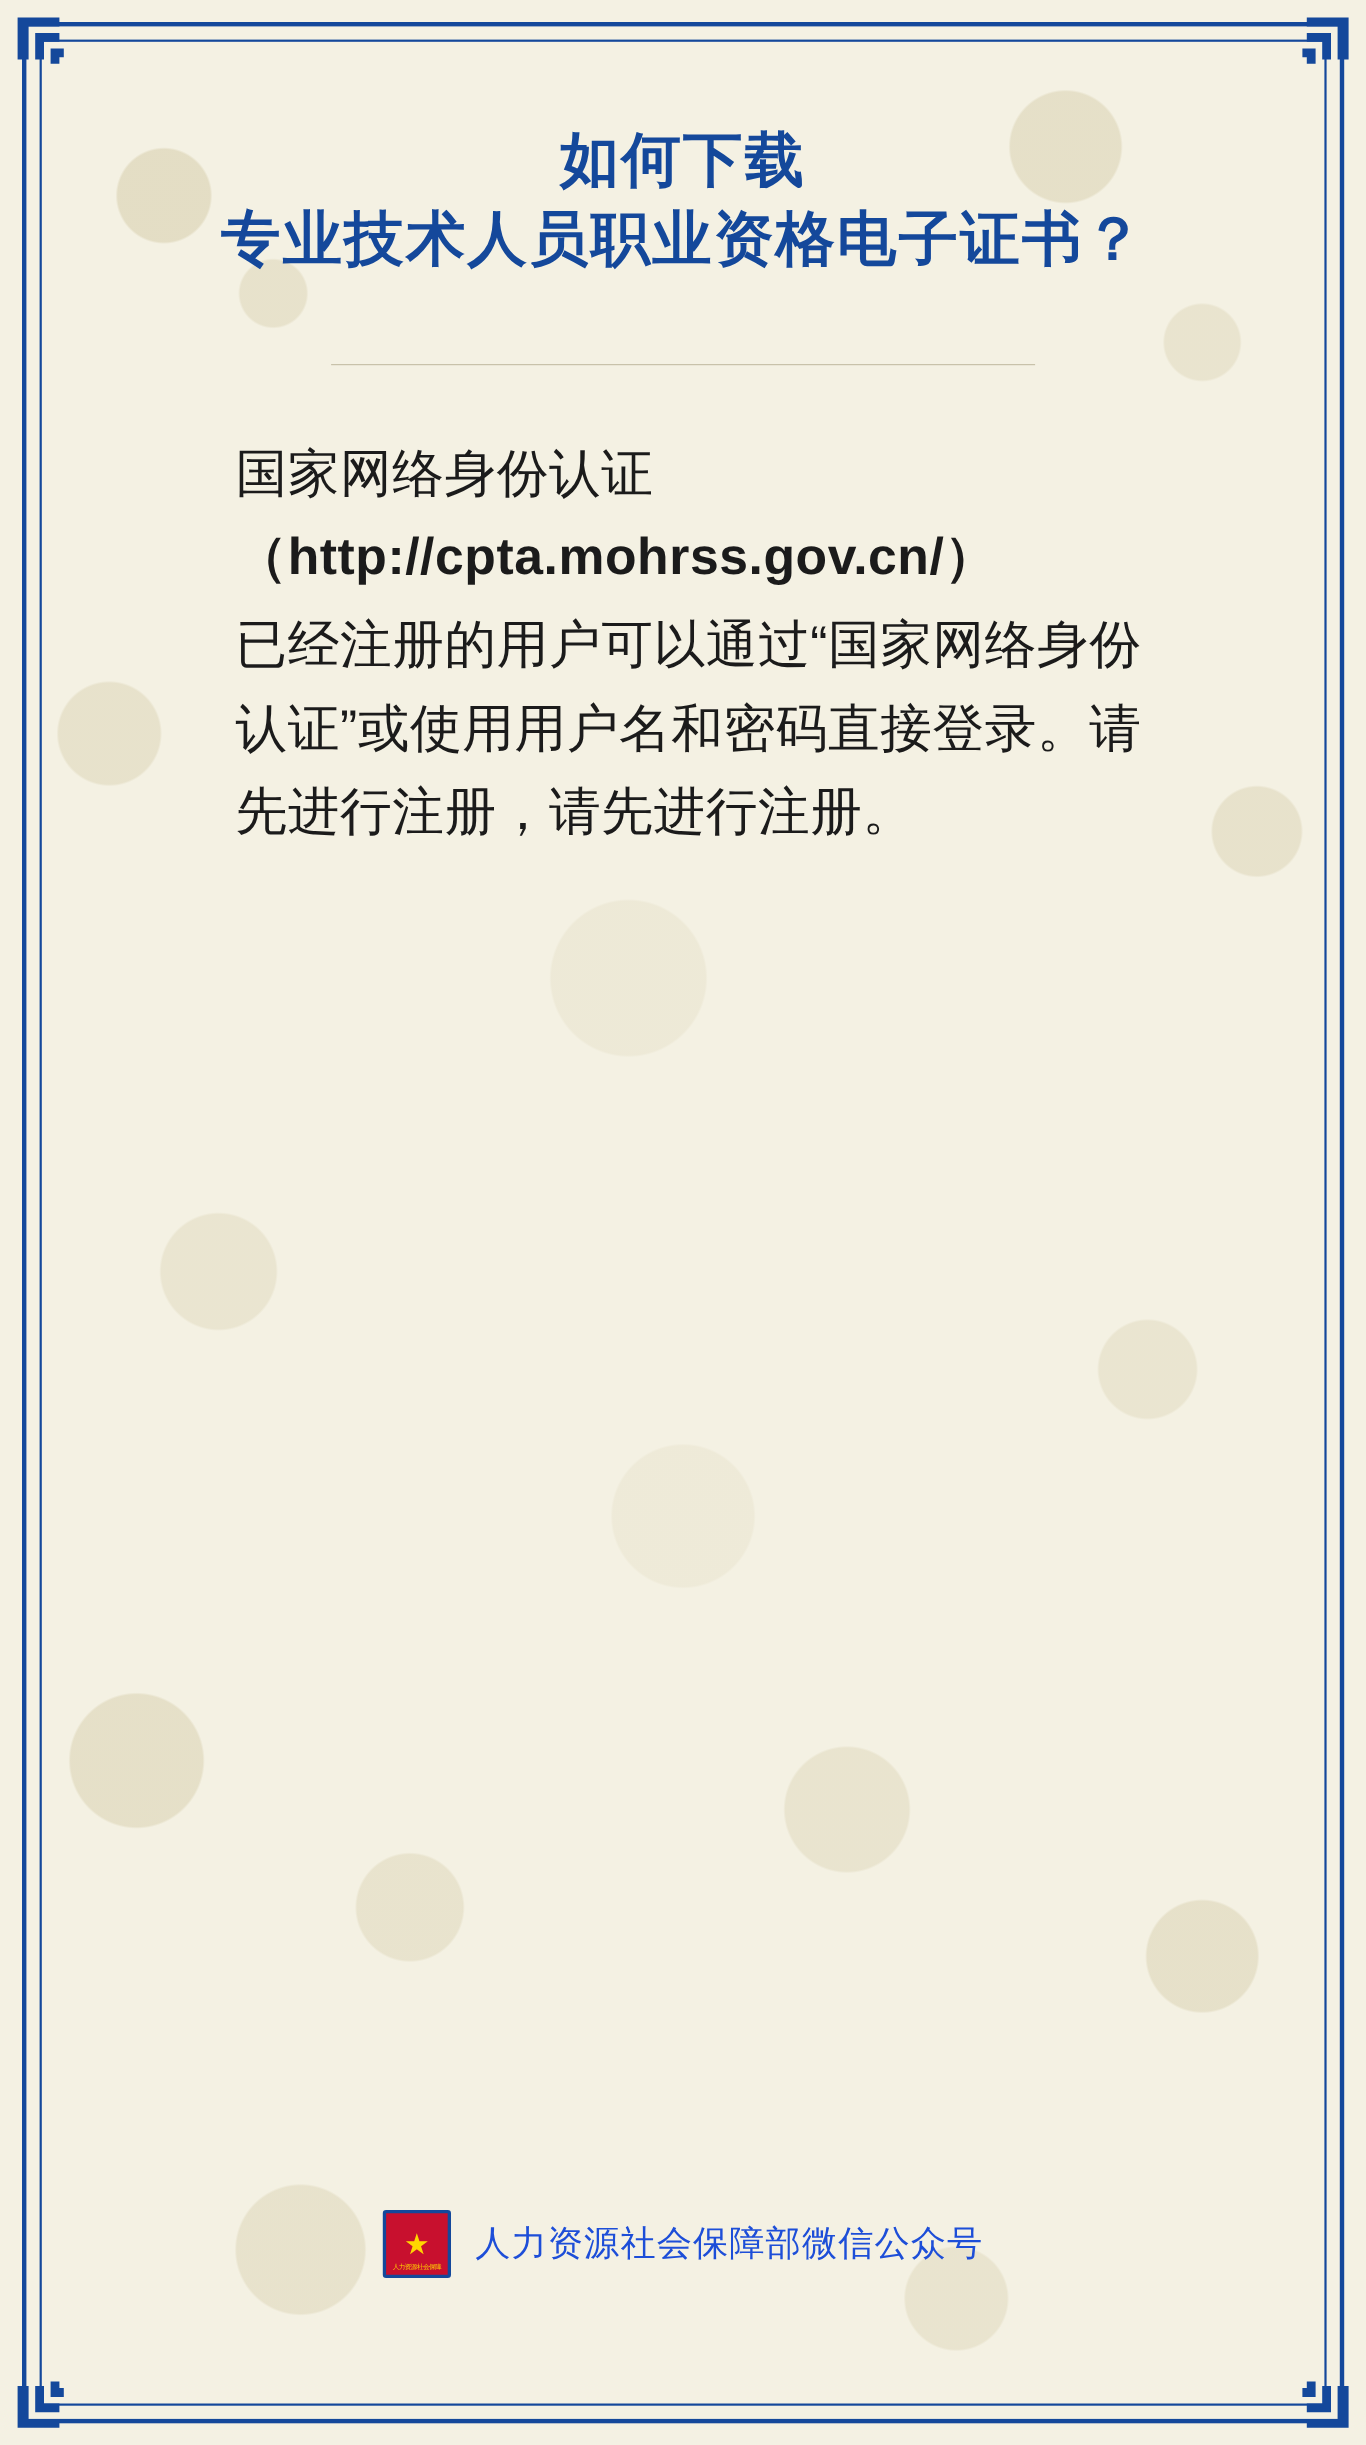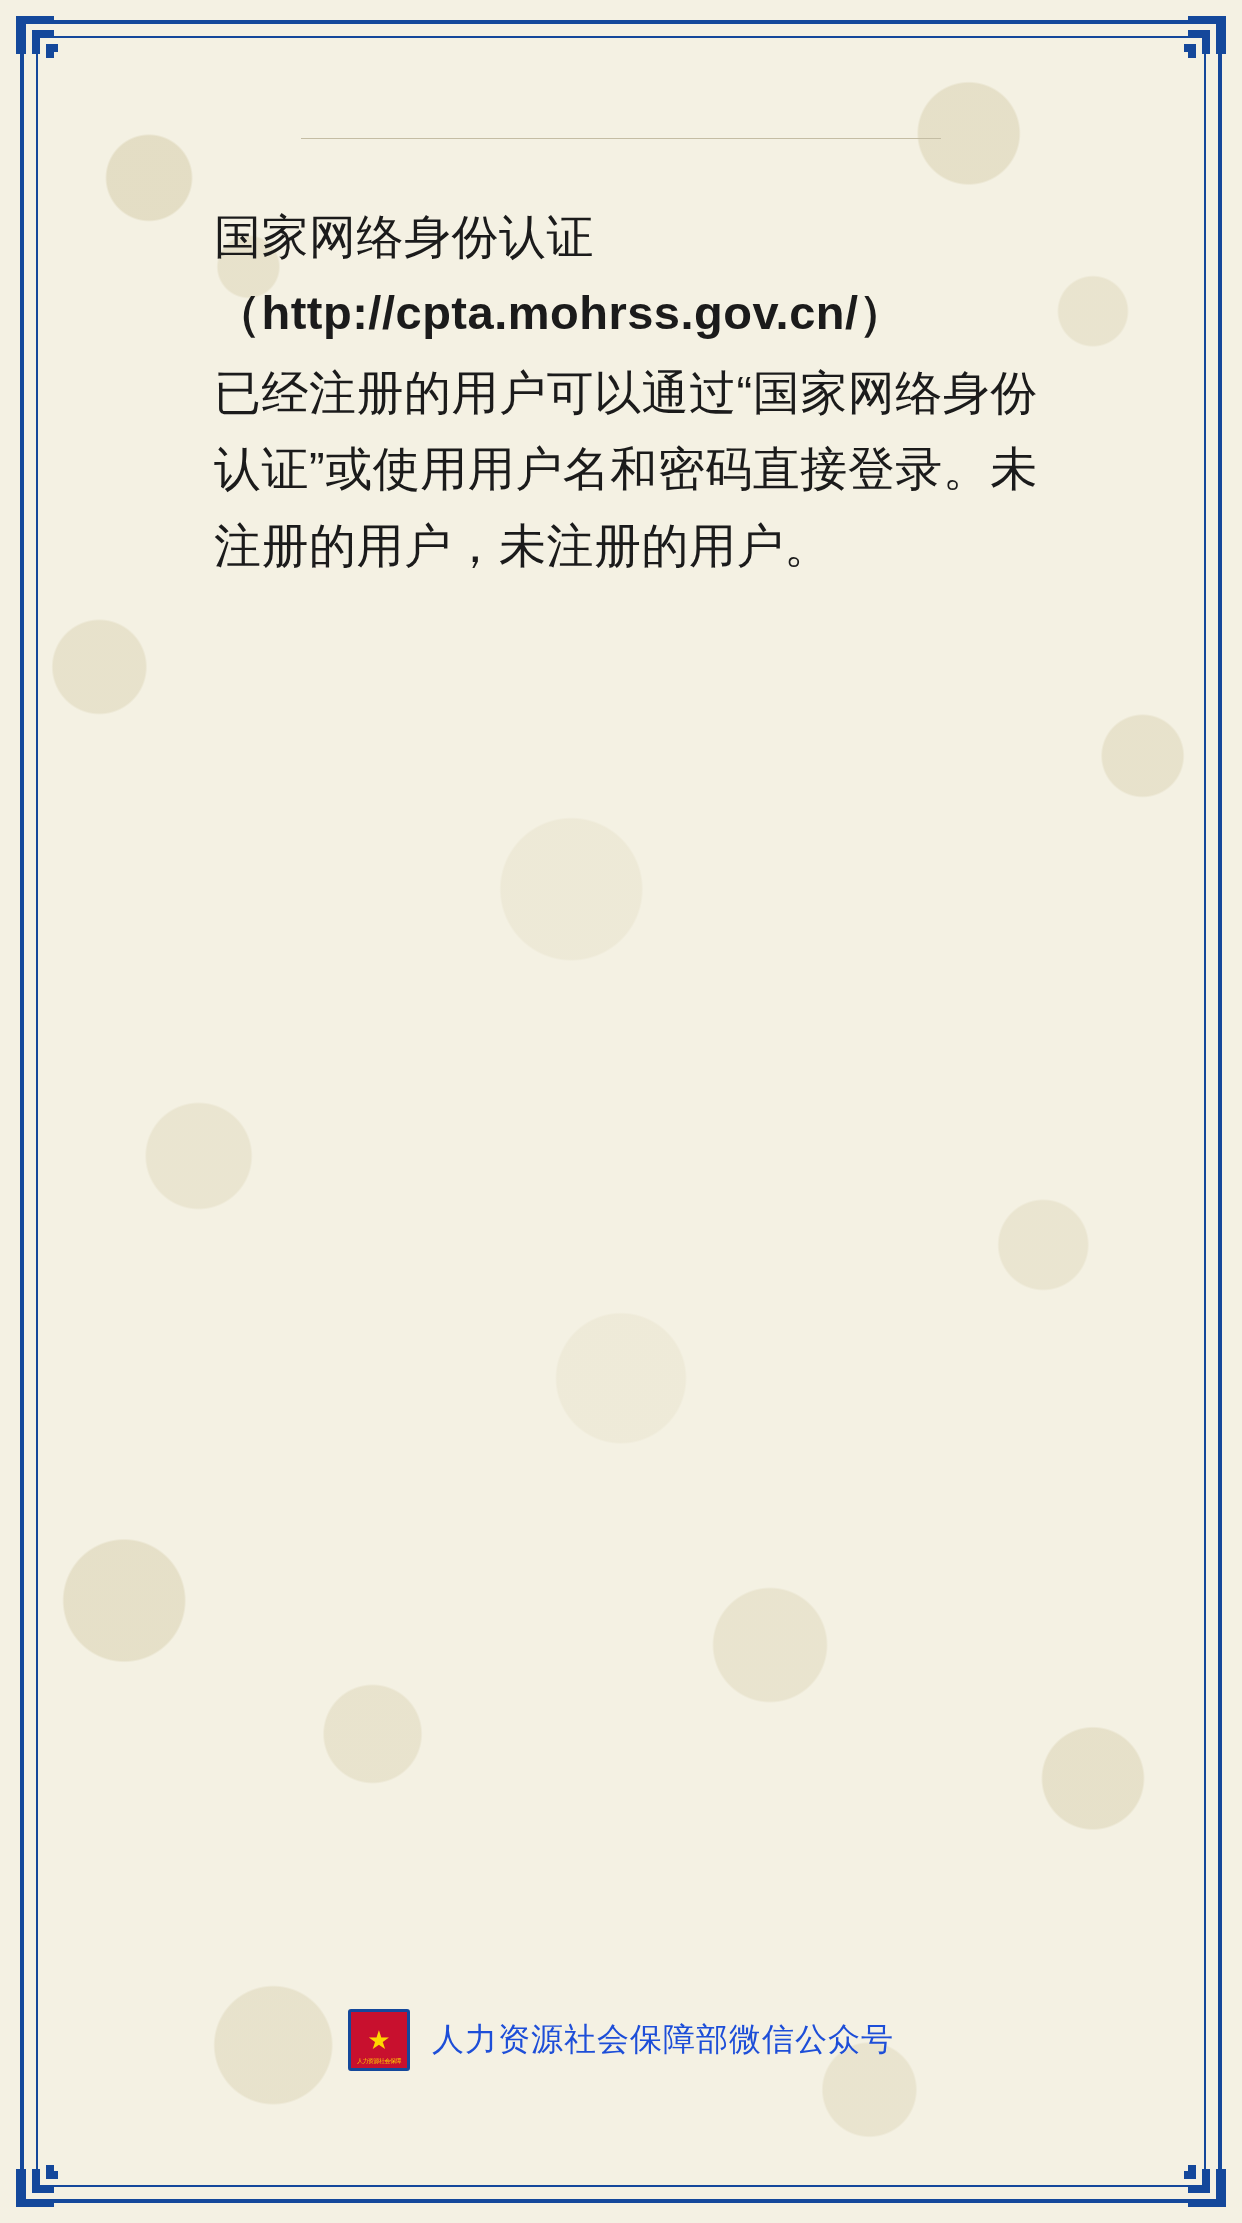--- a/index.html
+++ b/index.html
@@ -186,29 +186,33 @@
   <div class="corner corner-br">
     <svg width="74" height="74" viewBox="0 0 74 74">
       <path d="M2 2 H40 V10 H12 V40 H2 Z" fill="#14489b"></path>
       <path d="M18 16 H40 V24 H26 V40 H18 Z" fill="#14489b"></path>
       <path d="M32 30 H44 V38 H40 V44 H32 Z" fill="#14489b"></path>
     </svg>
   </div>
 
   <div class="content">
 
+    <div class="title-block">
+      <div class="title-line title-line1">如何下载</div>
+      <div class="title-line title-line2">专业技术人员职业资格电子证书？</div>
+    </div>
 
     <div class="divider"></div>
 
     <div class="body-text">
       <p>
         <span>国家网络身份认证</span><br>
         <span class="url-text">（http://cpta.mohrss.gov.cn/）</span>
       </p>
-      <p>已经注册的用户可以通过“国家网络身份认证”或使用用户名和密码直接登录。未注册的用户，未注册的用户。</p>
+      <p>已经注册的用户可以通过“国家网络身份认证”或使用用户名和密码直接登录。请先进行注册，请先进行注册。</p>
     </div>
 
     <div class="footer">
       <div class="emblem">
         <span class="glyph">★</span>
         <span class="sub">人力资源社会保障</span>
       </div>
       <div class="footer-text">人力资源社会保障部微信公众号</div>
     </div>
 

